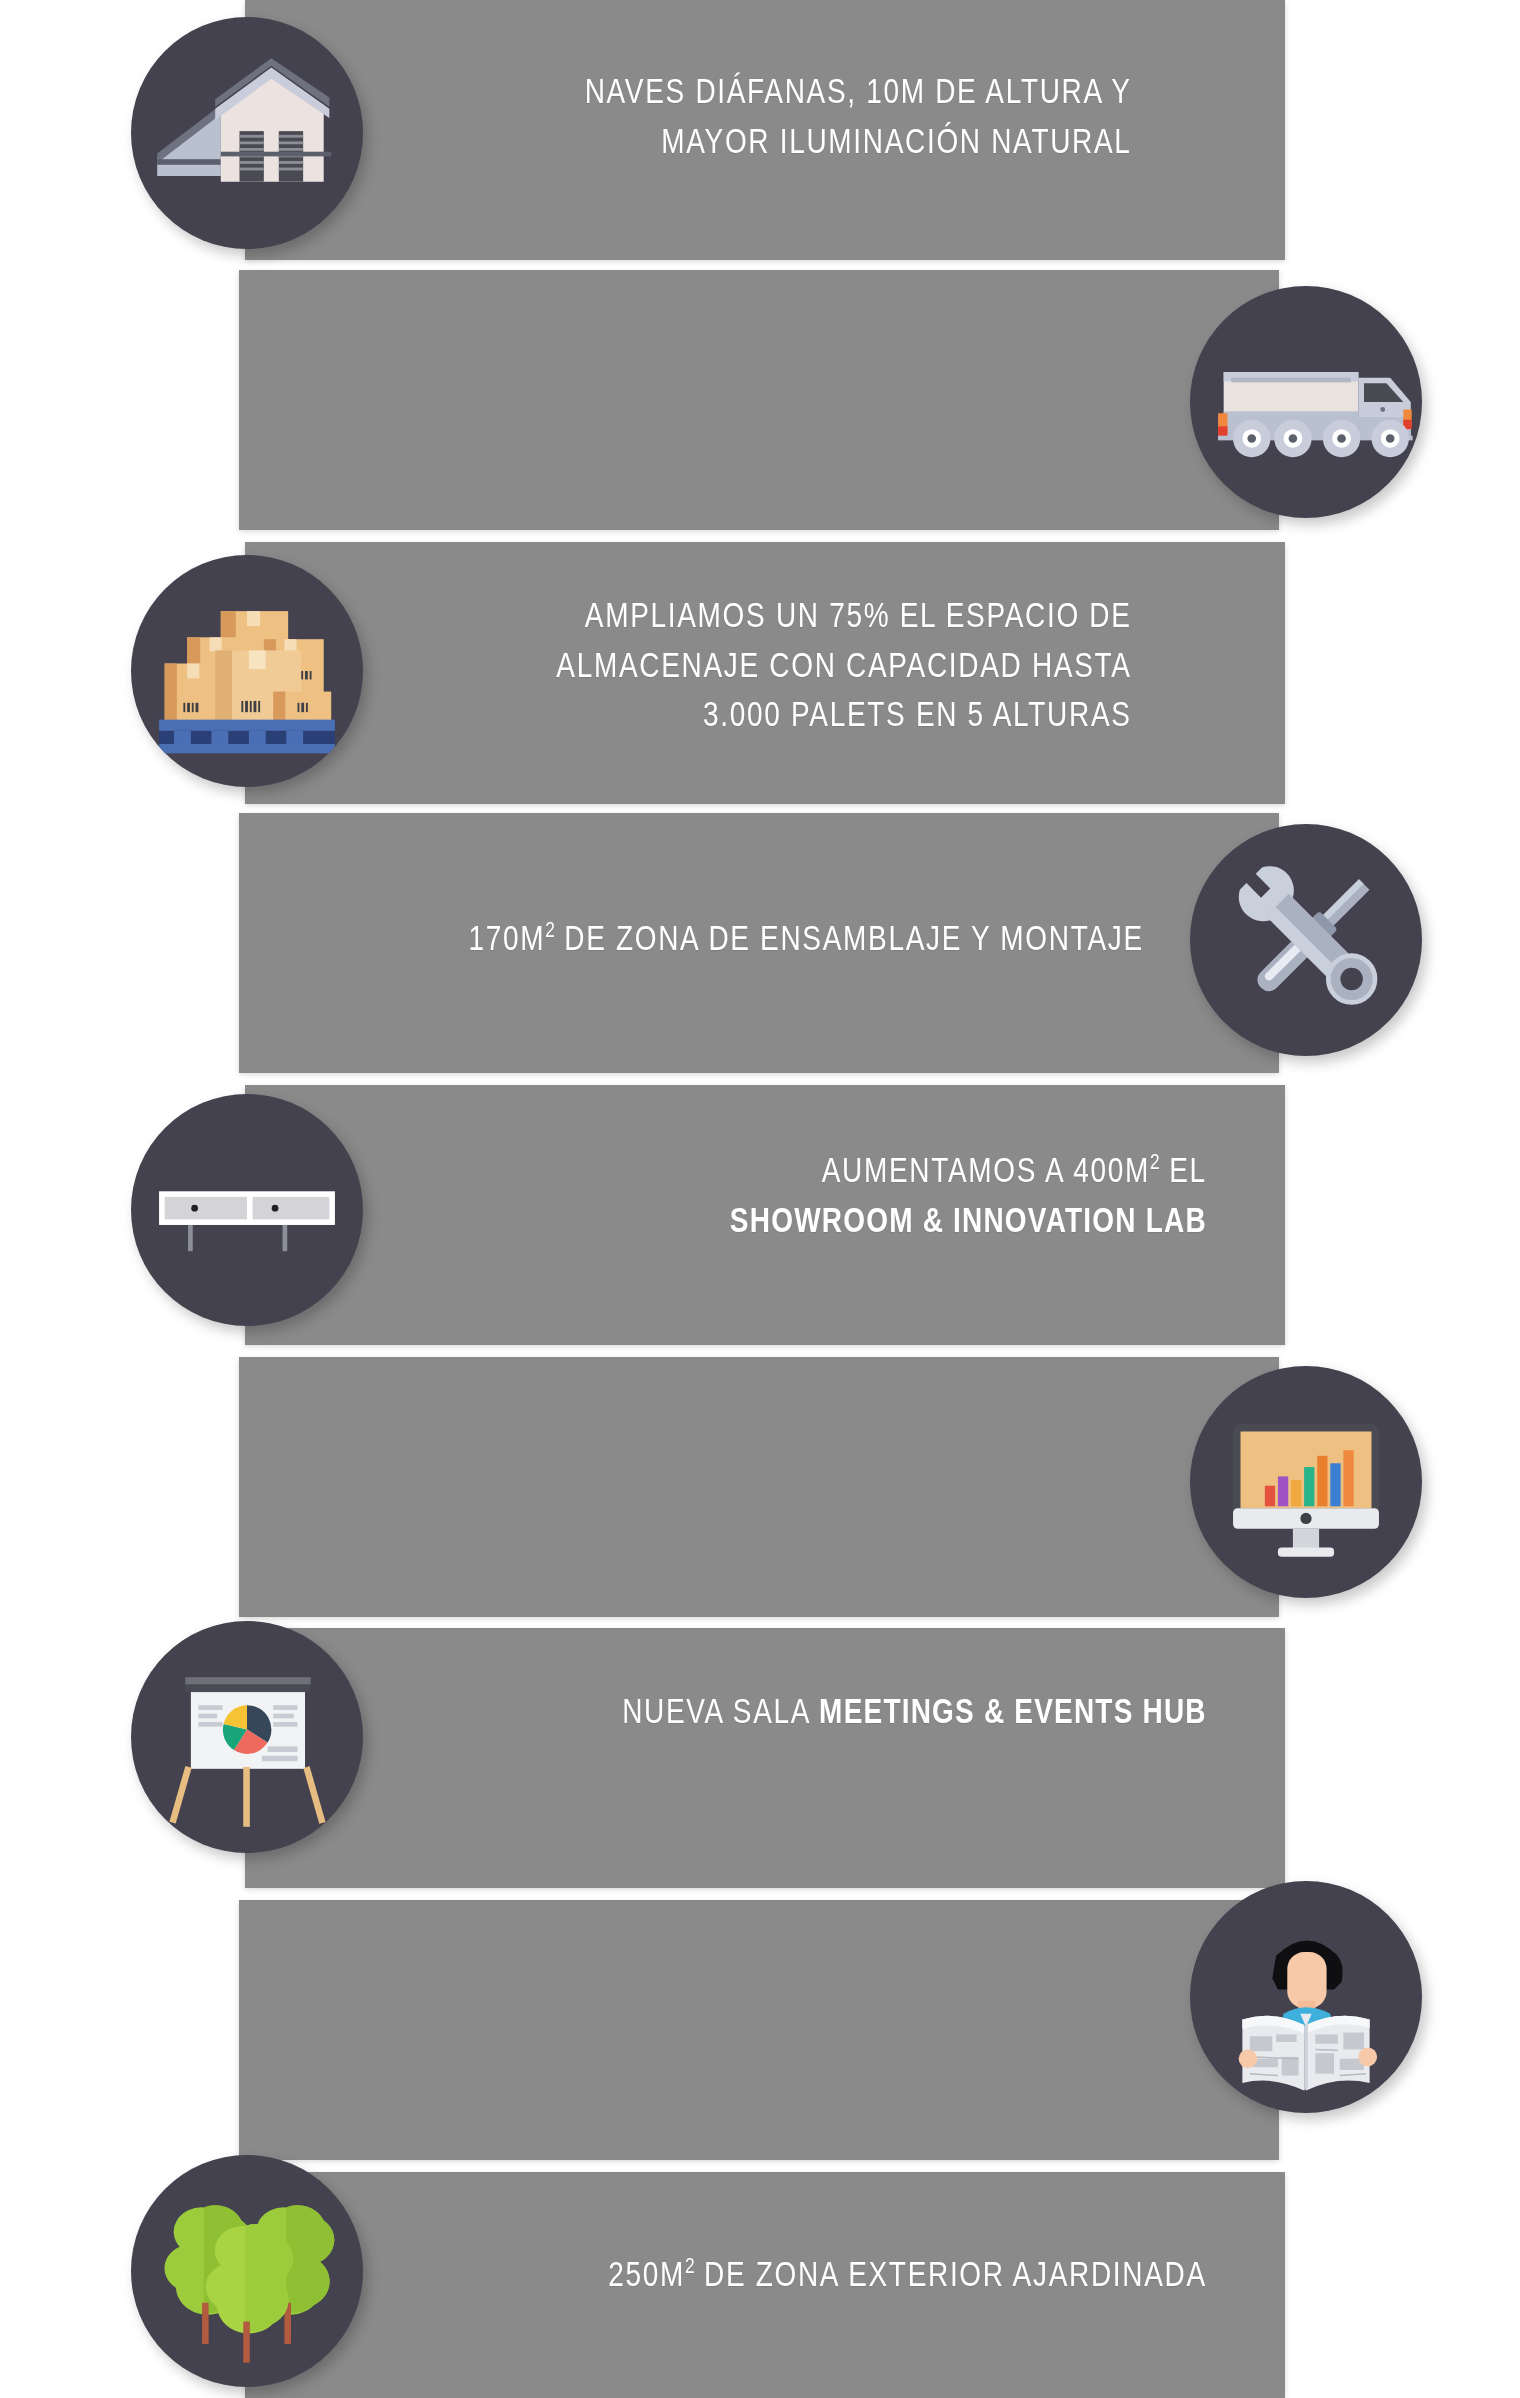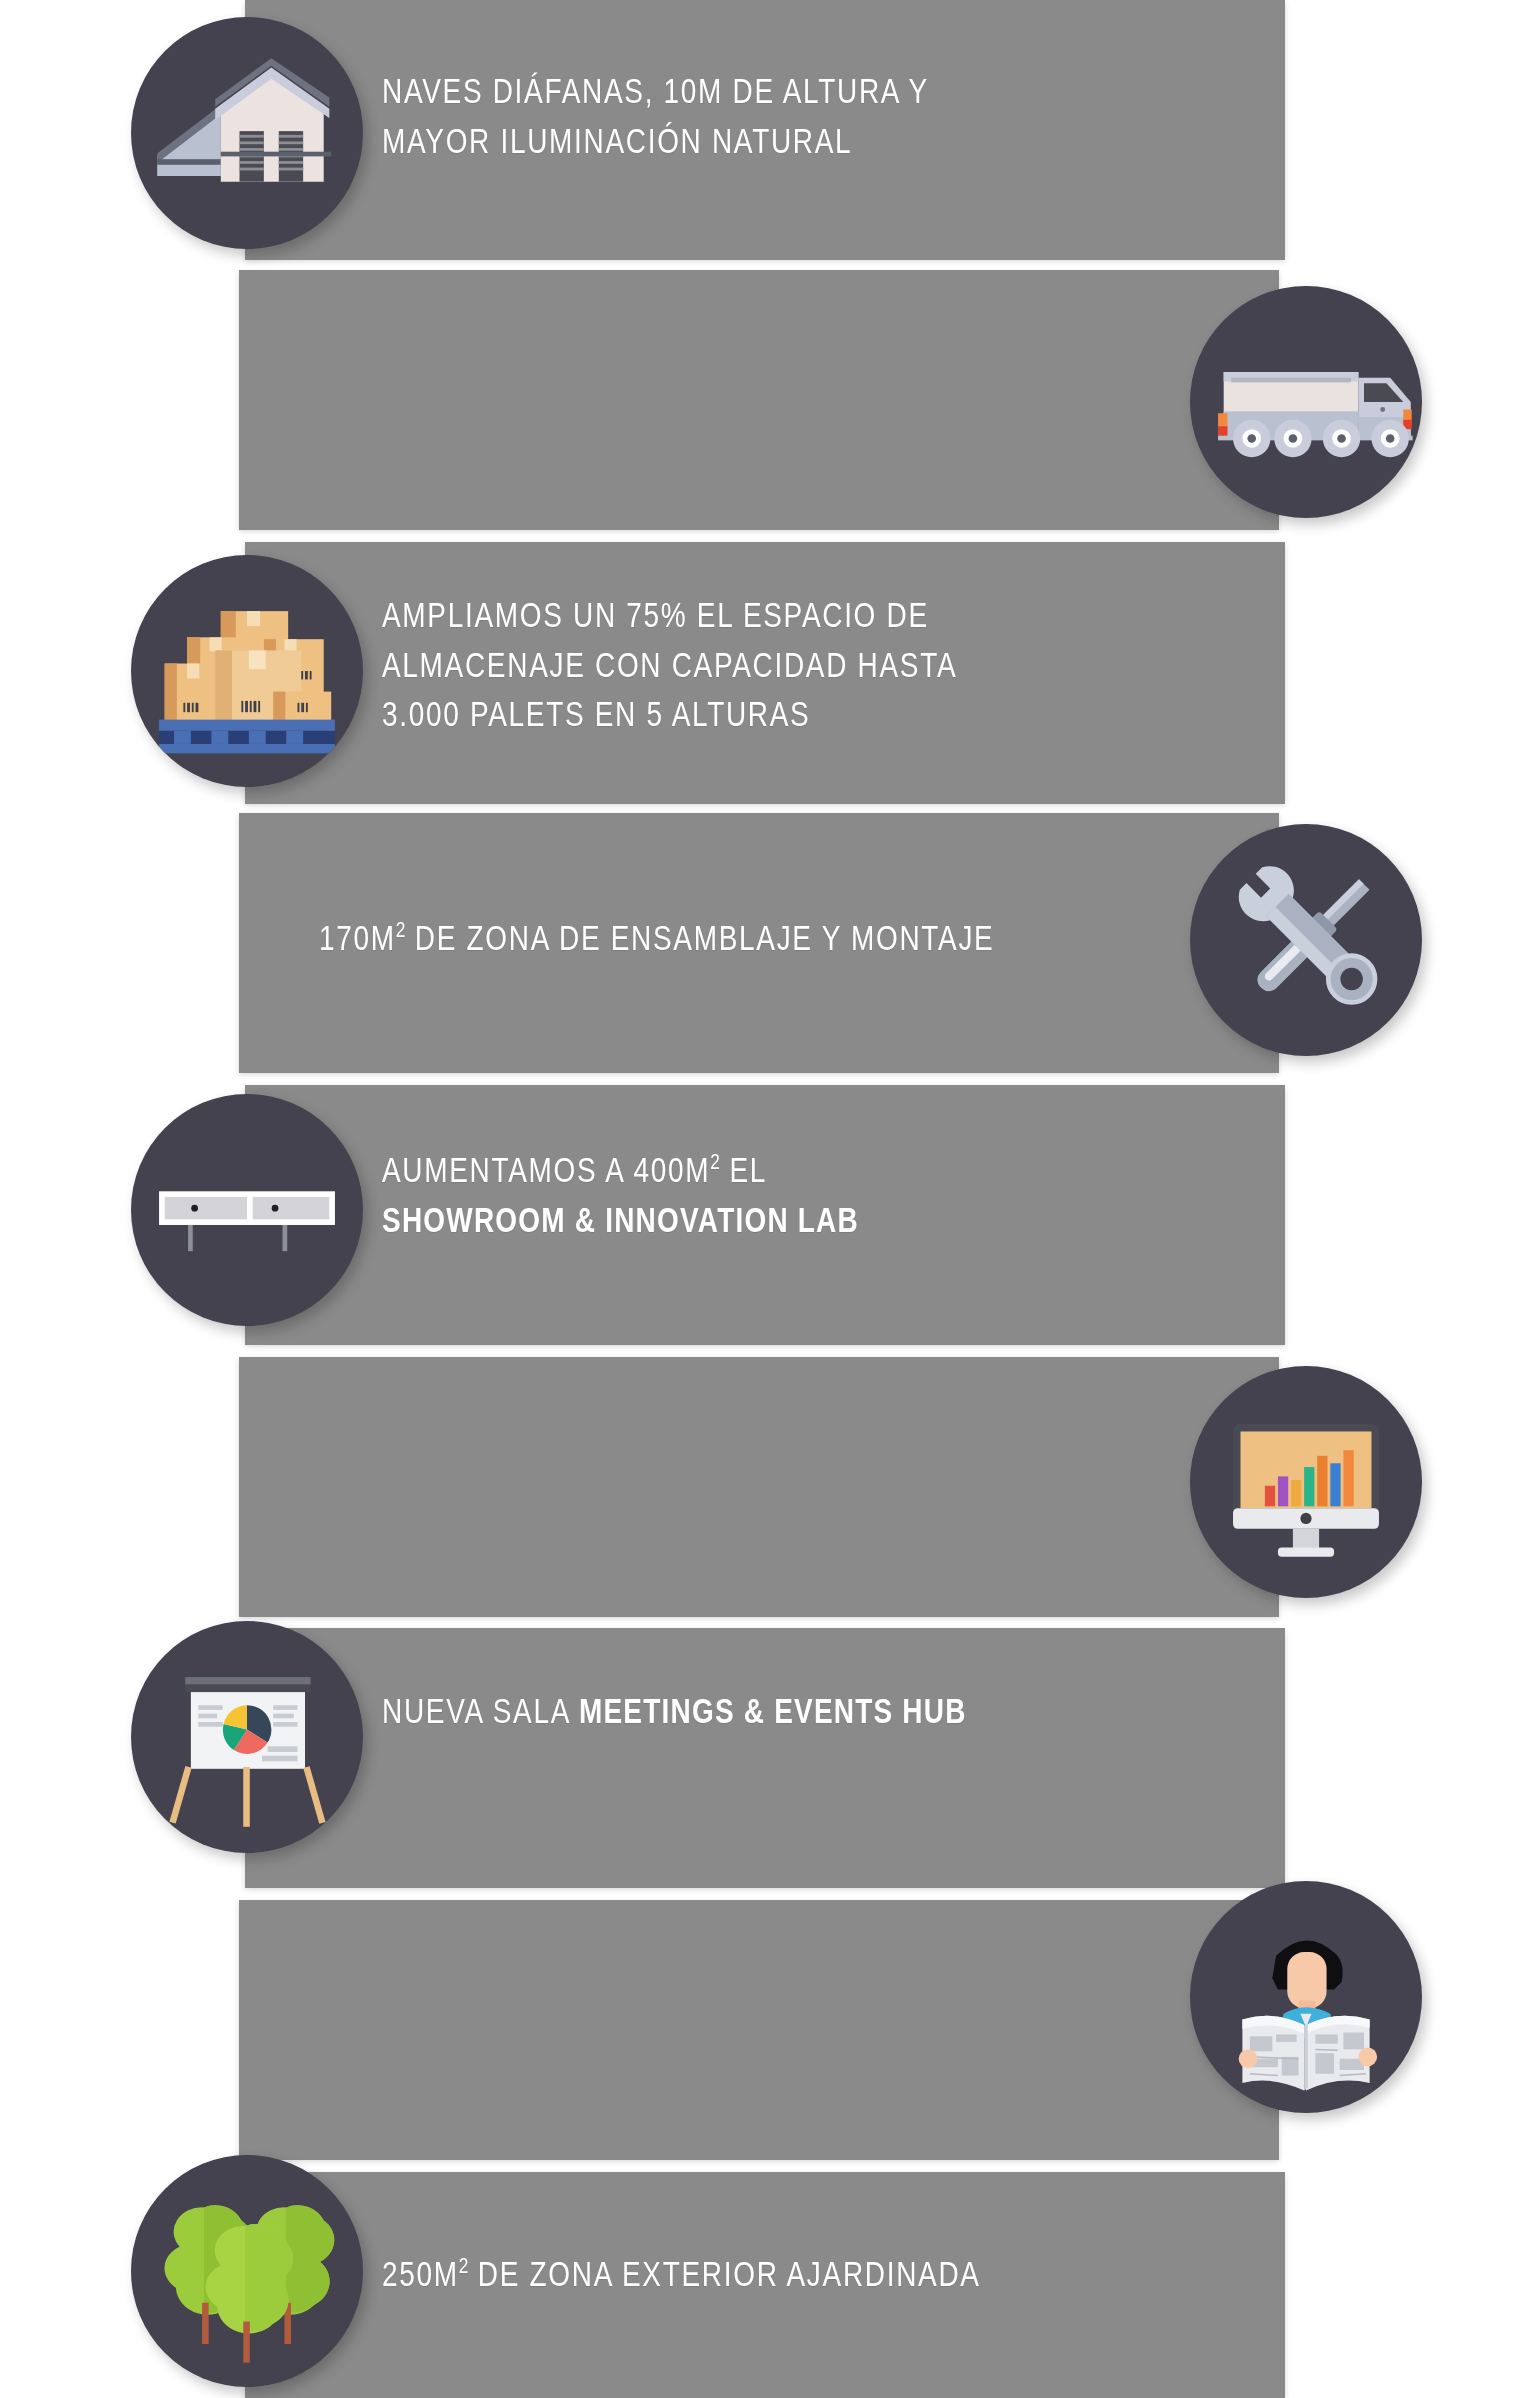--- a/index.html
+++ b/index.html
@@ -3,21 +3,21 @@
 <meta charset="utf-8">
 <style>
   html,body{margin:0;padding:0;}
   body{
     width:1521px; height:2399px;
     background:#ffffff;
     font-family:"Liberation Sans","DejaVu Sans",sans-serif;
     overflow:hidden;
     position:relative;
   }
-  #infographic{position:relative;width:1521px;height:1747px;}
+  #infographic{position:relative;width:1521px;height:1747px;text-align:right;}
 
   
   .row{position:absolute;}
   .bar{
     position:absolute;
     background:#8a8a8a;
     box-shadow:0 1.9px 5.6px rgba(0,0,0,0.16);
   }
 
   

